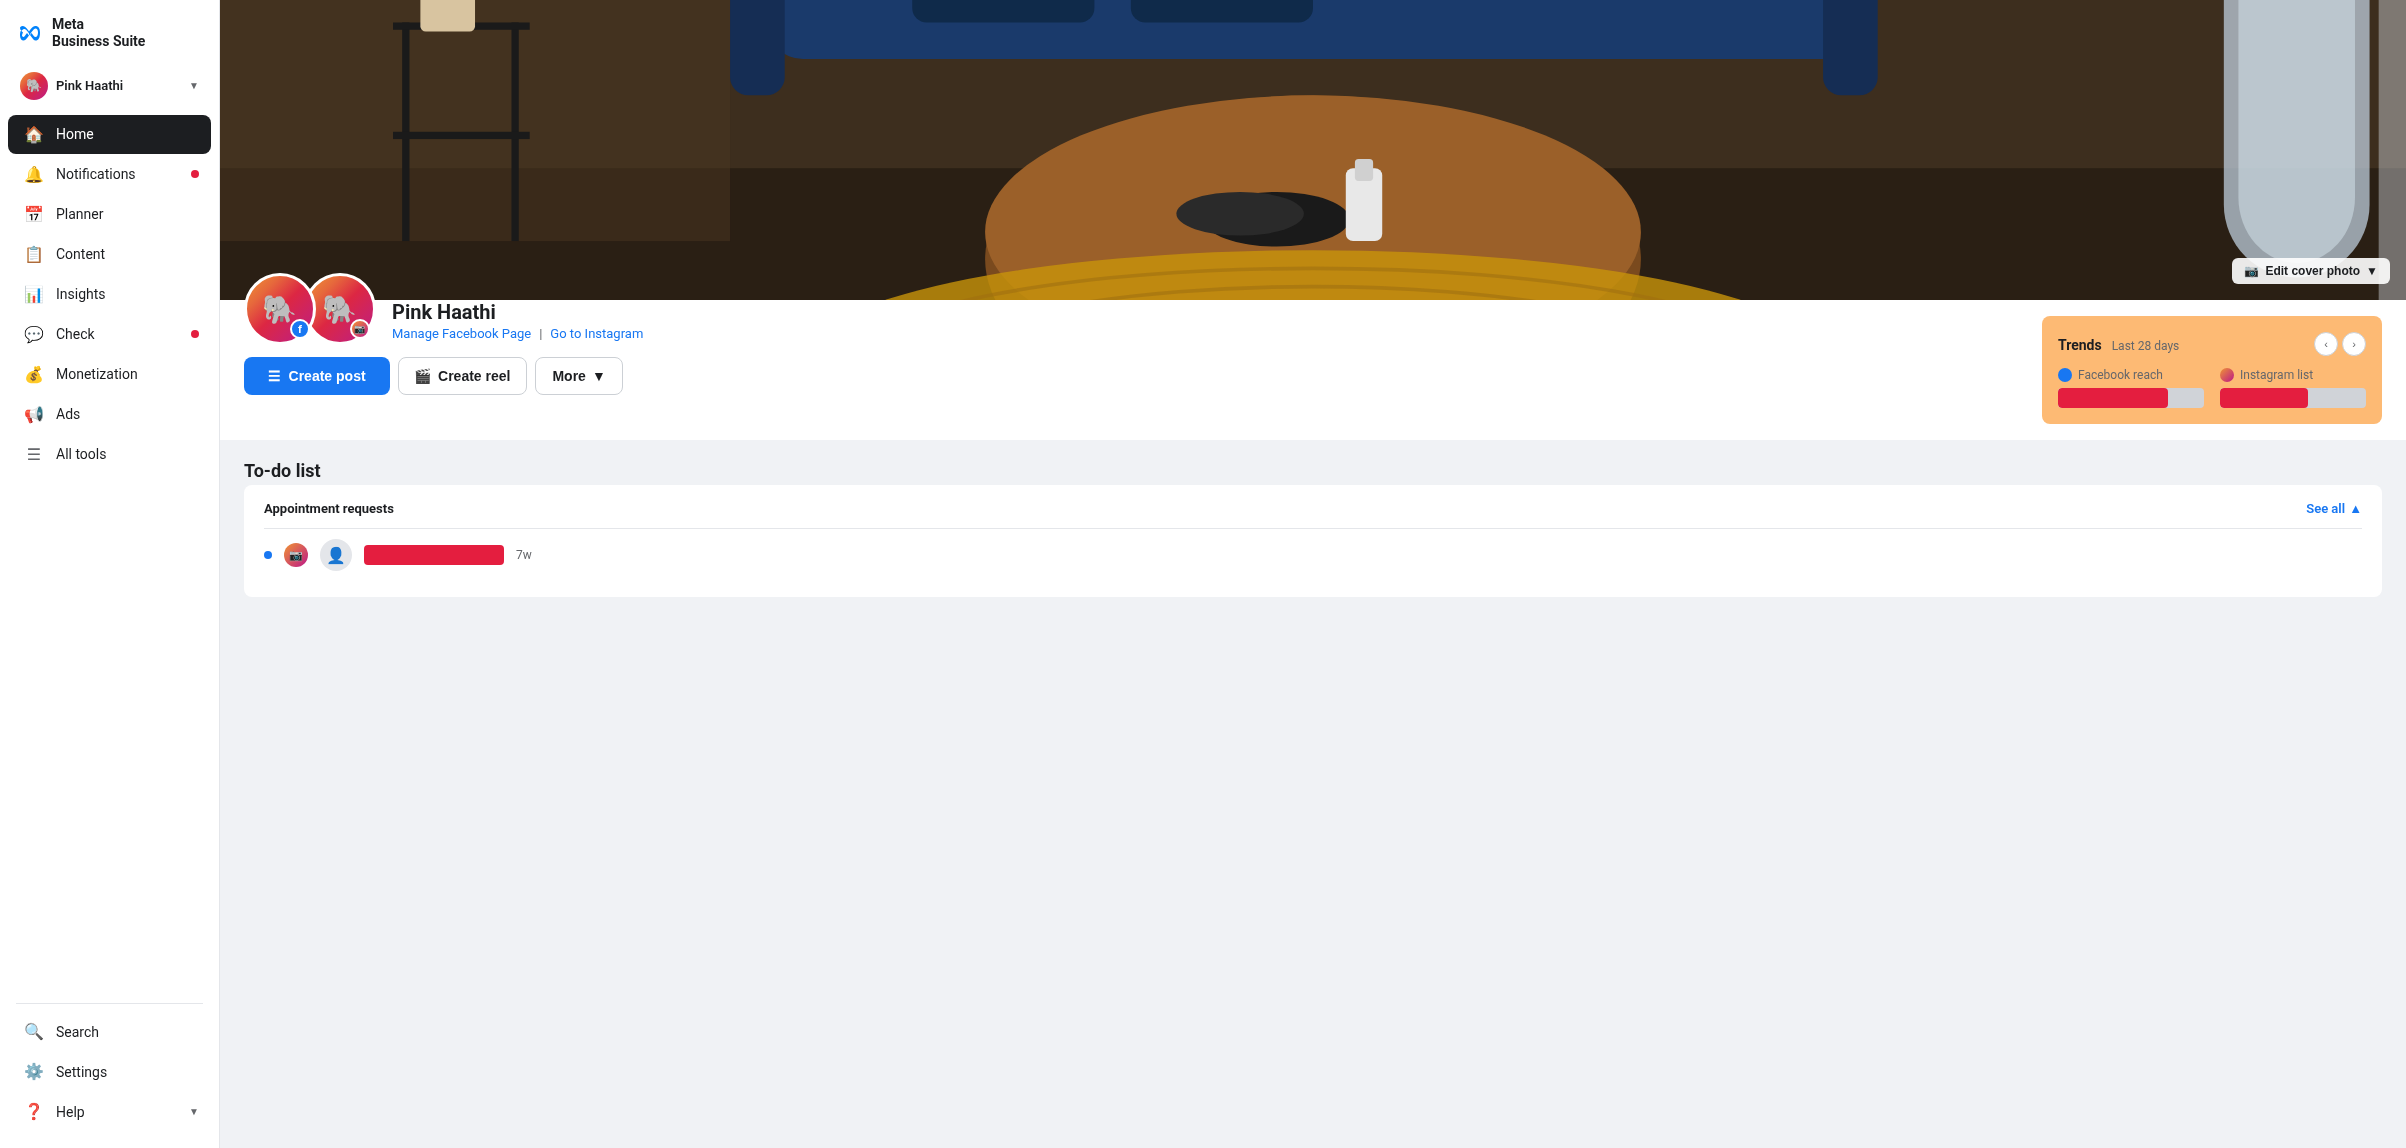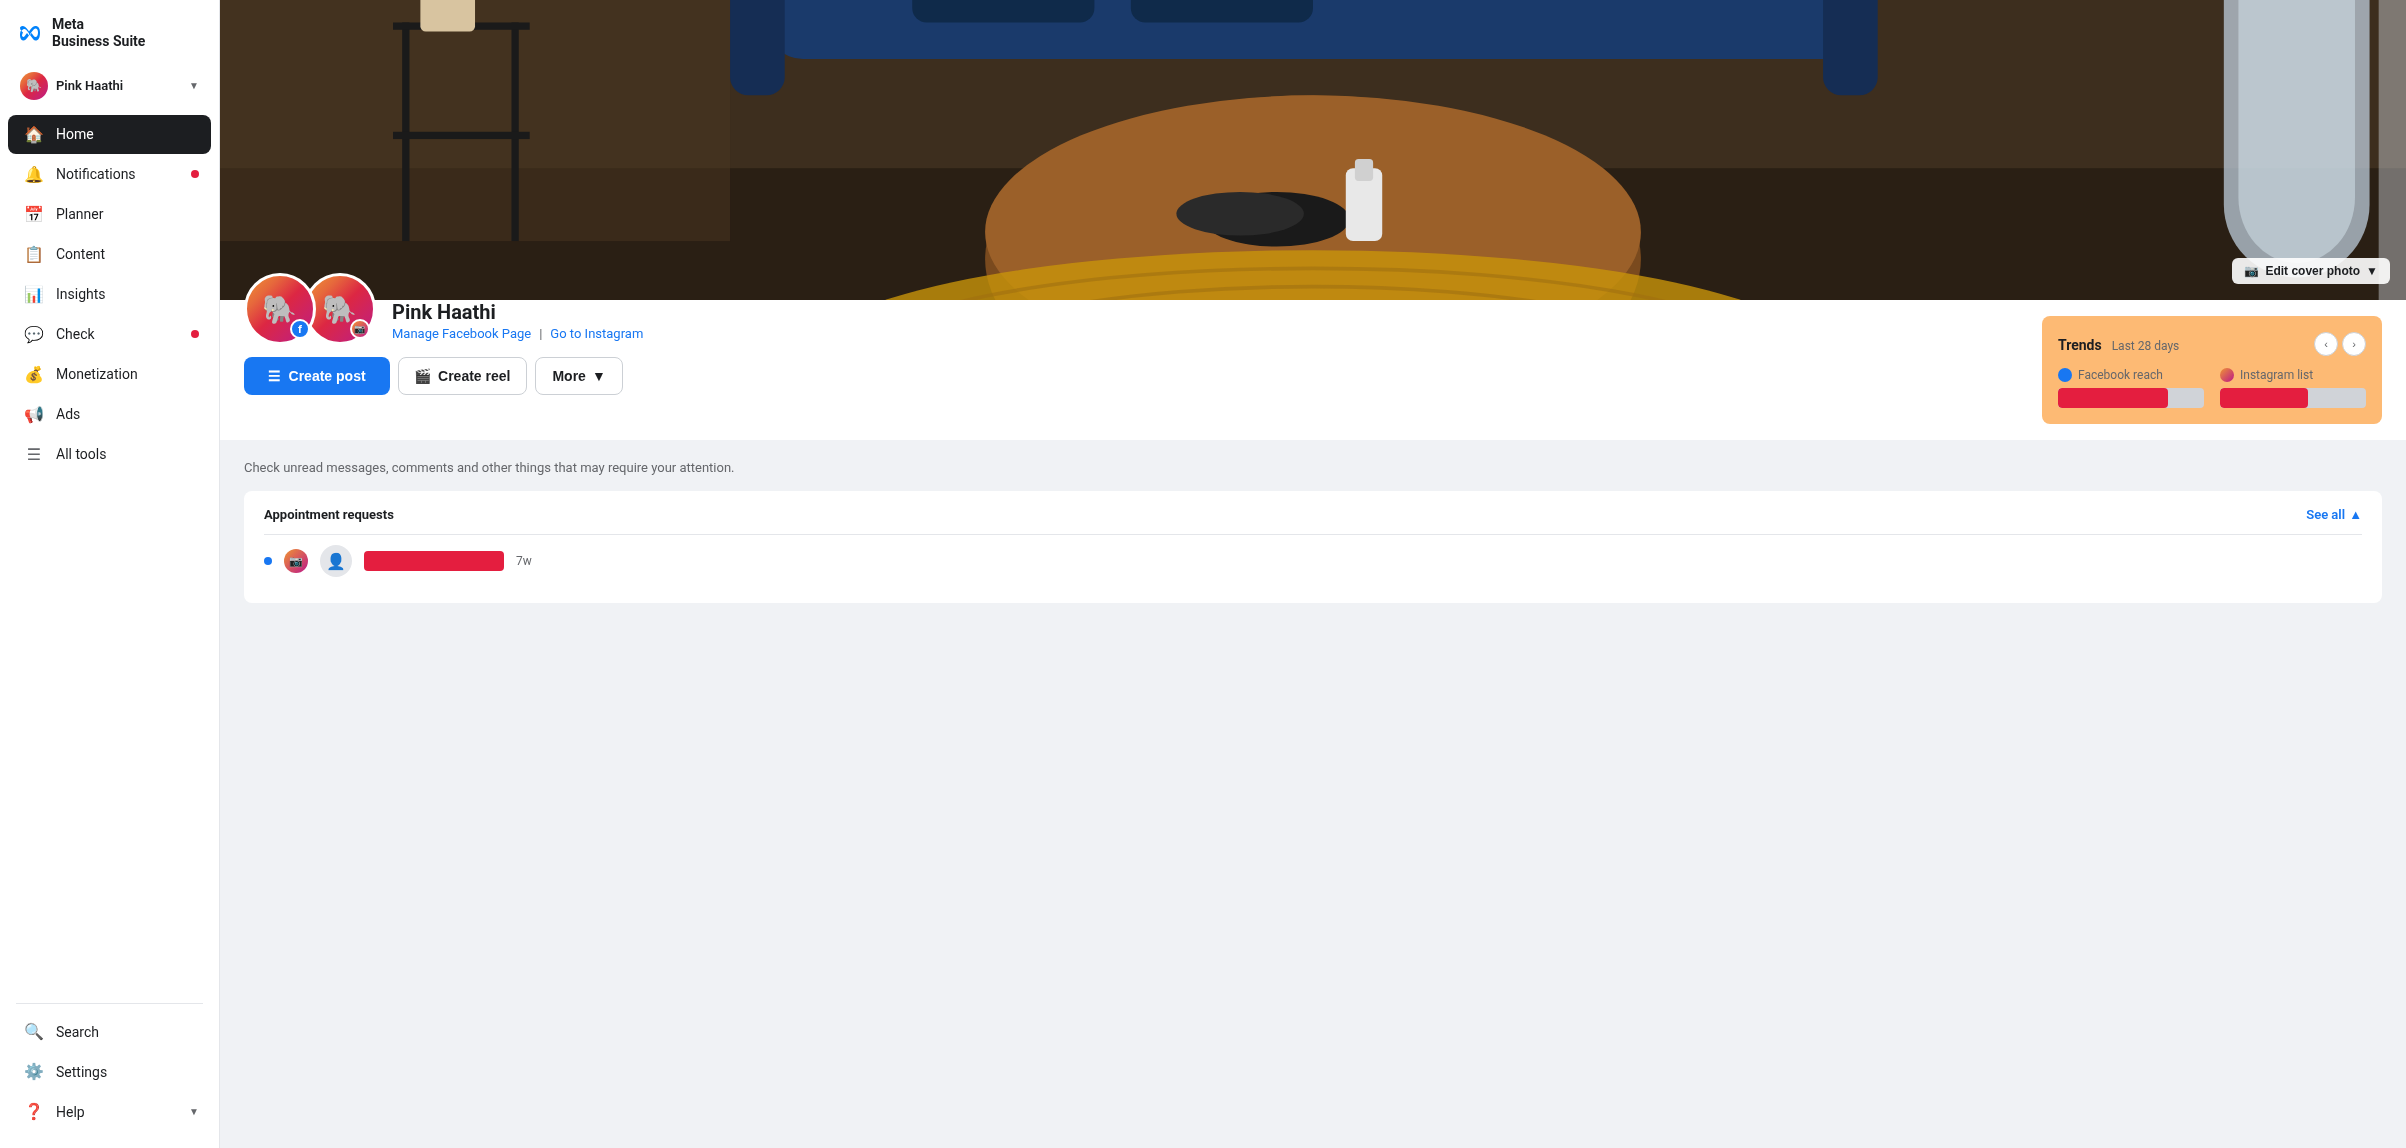--- a/index.html
+++ b/index.html
@@ -445,21 +445,21 @@
           </div>
           <div style="background:#d0d3d8;border-radius:4px;height:20px;overflow:hidden;">
             <div style="height:100%;background:#e41e3f;border-radius:4px;width:60%;"></div>
           </div>
         </div>
       </div>
     </div>
   </div>
 
   <div class="todo-section">
-    <div class="section-subtitle">Check unread messages, comments and other things that may require your attention.</div>
+    <div class="section-title">To-do list</div>
 
     <div class="todo-card">
       <div class="todo-card-header">
         <span class="todo-card-title">Appointment requests</span>
         <a class="see-all-link">
           <span>See all</span>
           <span>▲</span>
         </a>
       </div>
 

